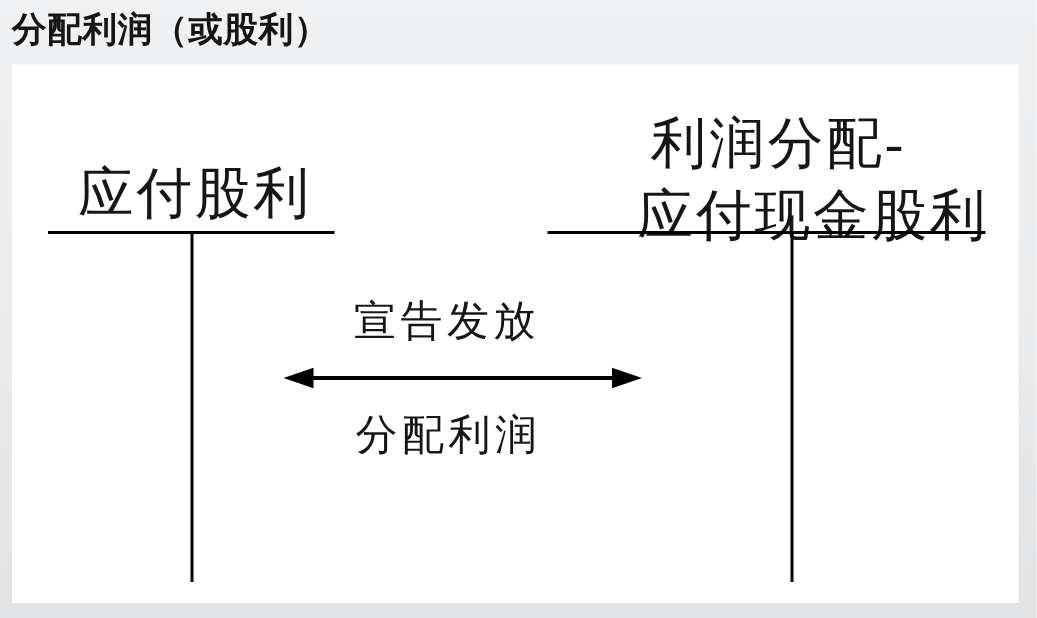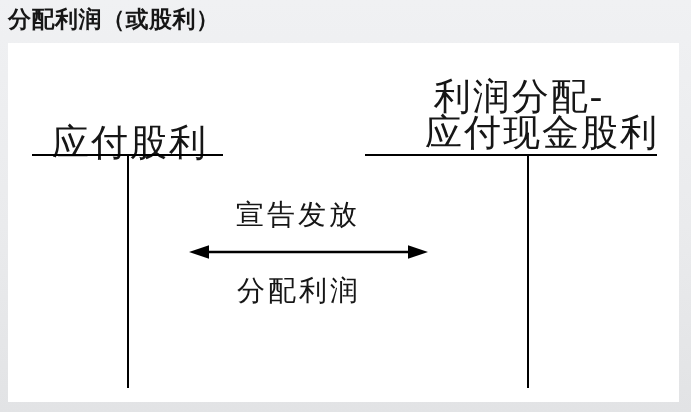--- a/index.html
+++ b/index.html
@@ -64,27 +64,27 @@
     white-space: nowrap;
     letter-spacing: 3px;
   }
   .flow-arrow {
     position: absolute;
     left: 181px;
     top: 200px;
   }
 
   
-  .t-left-label   { left: 122px; top: 84px; }
+  .t-left-label   { left: 122px; top: 71px; }
   .t-left-hline   { left: 24px;  top: 111px; width: 191px; }
   .t-left-vline   { left: 119px; top: 111px; height: 234px; }
 
   
   .t-right-label-1 { left: 511px; top: 38px; }
-  .t-right-label-2 { left: 534px; top: 74px; }
+  .t-right-label-2 { left: 534px; top: 86px; }
   .t-right-hline   { left: 357px; top: 111px; width: 292px; }
   .t-right-vline   { left: 519px; top: 111px; height: 234px; }
 
   
   .flow-caption-top    { left: 290px; top: 157px; font-family: Liberation Serif, serif; }
   .flow-caption-bottom { left: 291px; top: 233px; }
 </style>
 </head>
 <body style="--bg-top: #f0f1f3; --bg-mid: #eaebed; --bg-bottom: #e2e3e5; --slide-bg: #ffffff; --line: #000000; --text: #161616;">
 

